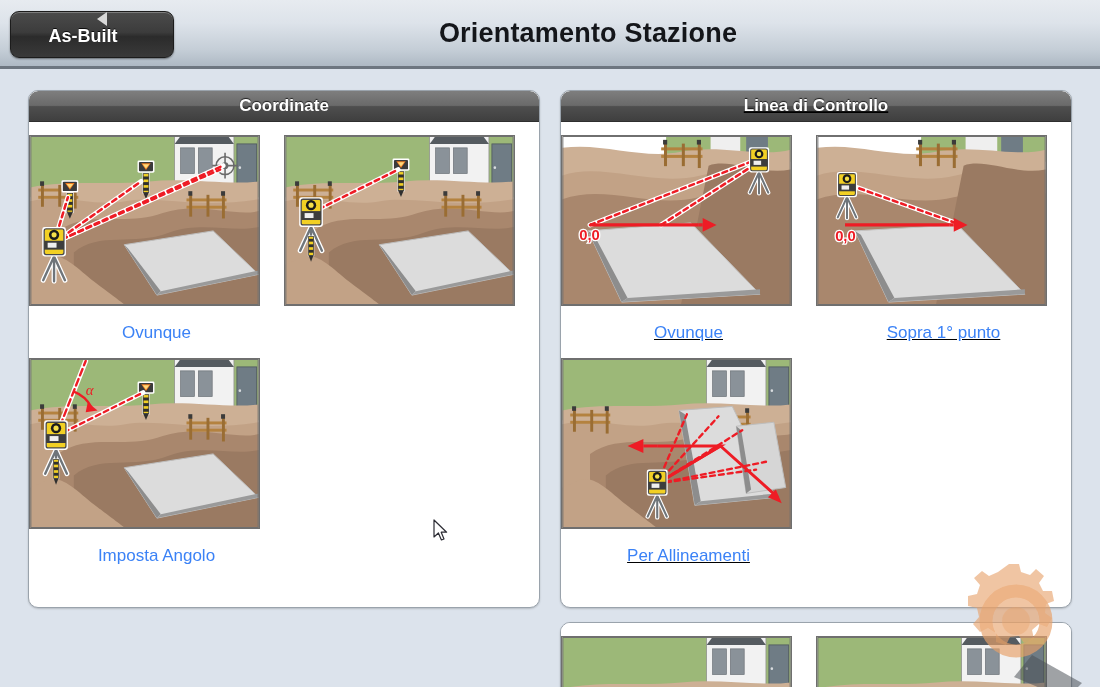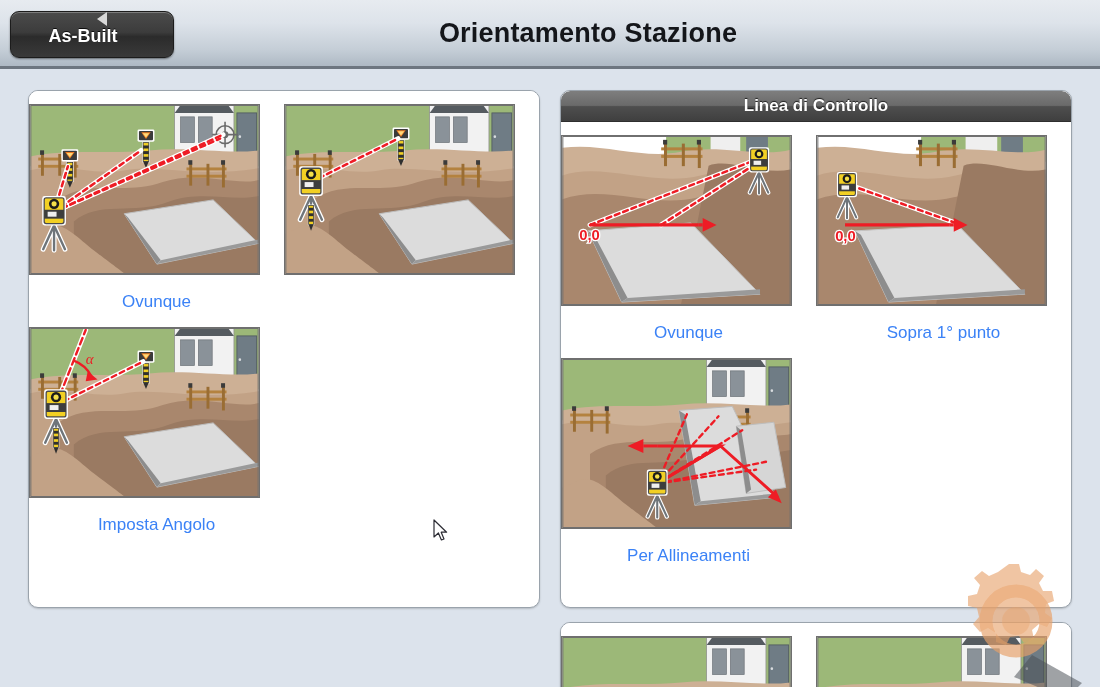--- a/index.html
+++ b/index.html
@@ -115,21 +115,21 @@
     position: relative;
   }
   .caption {
     margin-top: 17px;
     text-align: center;
     font-size: 17px;
     color: #3b82f6;
   }
 
   #panel-coordinate { left: 28px;  top: 90px;  width: 512px; height: 518px; }
-  #panel-linea      { left: 560px; top: 90px;  width: 512px; height: 518px; }
+  #panel-linea      { left: 560px; top: 90px;  width: 512px; height: 518px; text-decoration: underline; }
   #panel-quote      { left: 560px; top: 622px; width: 512px; height: 160px; }
 
   
   .watermark {
     position: absolute;
     right: 6px; bottom: -12px;
     width: 140px; height: 140px;
     pointer-events: none;
     opacity: 0.85;
   }
@@ -216,20 +216,21 @@
 
     <g id="crosshair-target">
       <circle cx="0" cy="0" r="9" fill="none" stroke="#6a6a6a" stroke-width="1.6"></circle>
       <circle cx="0" cy="0" r="3.4" fill="#6a6a6a"></circle>
       <path d="M-13,0 L13,0 M0,-13 L0,13" stroke="#6a6a6a" stroke-width="1.6"></path>
     </g>
   </defs>
 </svg>
 
 <div class="panel" id="panel-coordinate">
+  <div class="panel-head">Coordinate</div>
   <div class="panel-body">
     <div class="grid">
 
       <div class="cell">
         <div class="thumb-wrap">
           <div class="thumb">
             <svg width="229" height="169" viewBox="0 0 231 171">
               <use href="#site-base"></use>
               <use href="#slab-main"></use>
               <g transform="translate(8,44) scale(0.92)">

